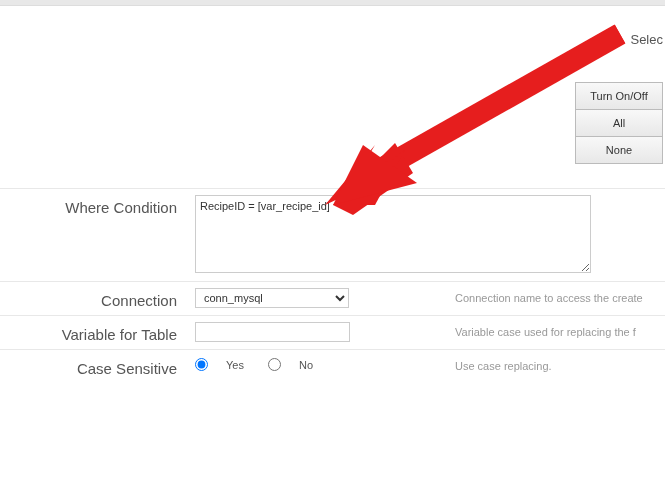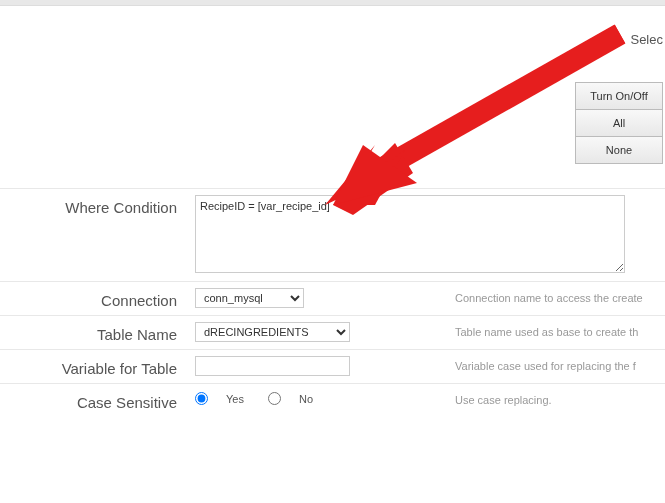--- a/index.html
+++ b/index.html
@@ -69,39 +69,39 @@
     .form-hint {
       flex: 1;
       padding-left: 20px;
       padding-top: 4px;
       color: #999;
       font-size: 11px;
       white-space: nowrap;
       overflow: hidden;
     }
     textarea {
-      width: 430px;
+      width: 396px;
       border: 1px solid #ccc;
       font-family: Arial, sans-serif;
       font-size: 11px;
       padding: 4px;
       resize: both;
       color: #333;
     }
     .big-textarea { height: 78px; }
     .small-textarea { height: 40px; width: 430px; }
     select, input[type="text"] {
       height: 20px;
       border: 1px solid #ccc;
       font-size: 11px;
       padding: 1px 4px;
       background: #fff;
       color: #333;
     }
-    .sel-conn { width: 109px; }
+    .sel-conn { width: 154px; }
     .sel-table { width: 155px; }
     .txt-var { width: 155px; }
     .radio-group {
       display: flex;
       align-items: center;
       gap: 16px;
       padding-top: 2px;
     }
     .radio-group label {
       font-size: 11px;
@@ -143,29 +143,20 @@
   <div class="form-row">
     <div class="form-label">Connection</div>
     <div class="form-control-col">
       <select class="sel-conn">
         <option>conn_mysql</option>
       </select>
     </div>
     <div class="form-hint">Connection name to access the create</div>
   </div>
 
-  <div class="form-row">
-    <div class="form-label">Table Name</div>
-    <div class="form-control-col">
-      <select class="sel-table">
-        <option>dRECINGREDIENTS</option>
-      </select>
-    </div>
-    <div class="form-hint">Table name used as base to create th</div>
-  </div>
 
   <div class="form-row">
     <div class="form-label">Variable for Table</div>
     <div class="form-control-col">
       <input type="text" class="txt-var" value="" style="">
     </div>
     <div class="form-hint">Variable case used for replacing the f</div>
   </div>
 
   <div class="form-row">

